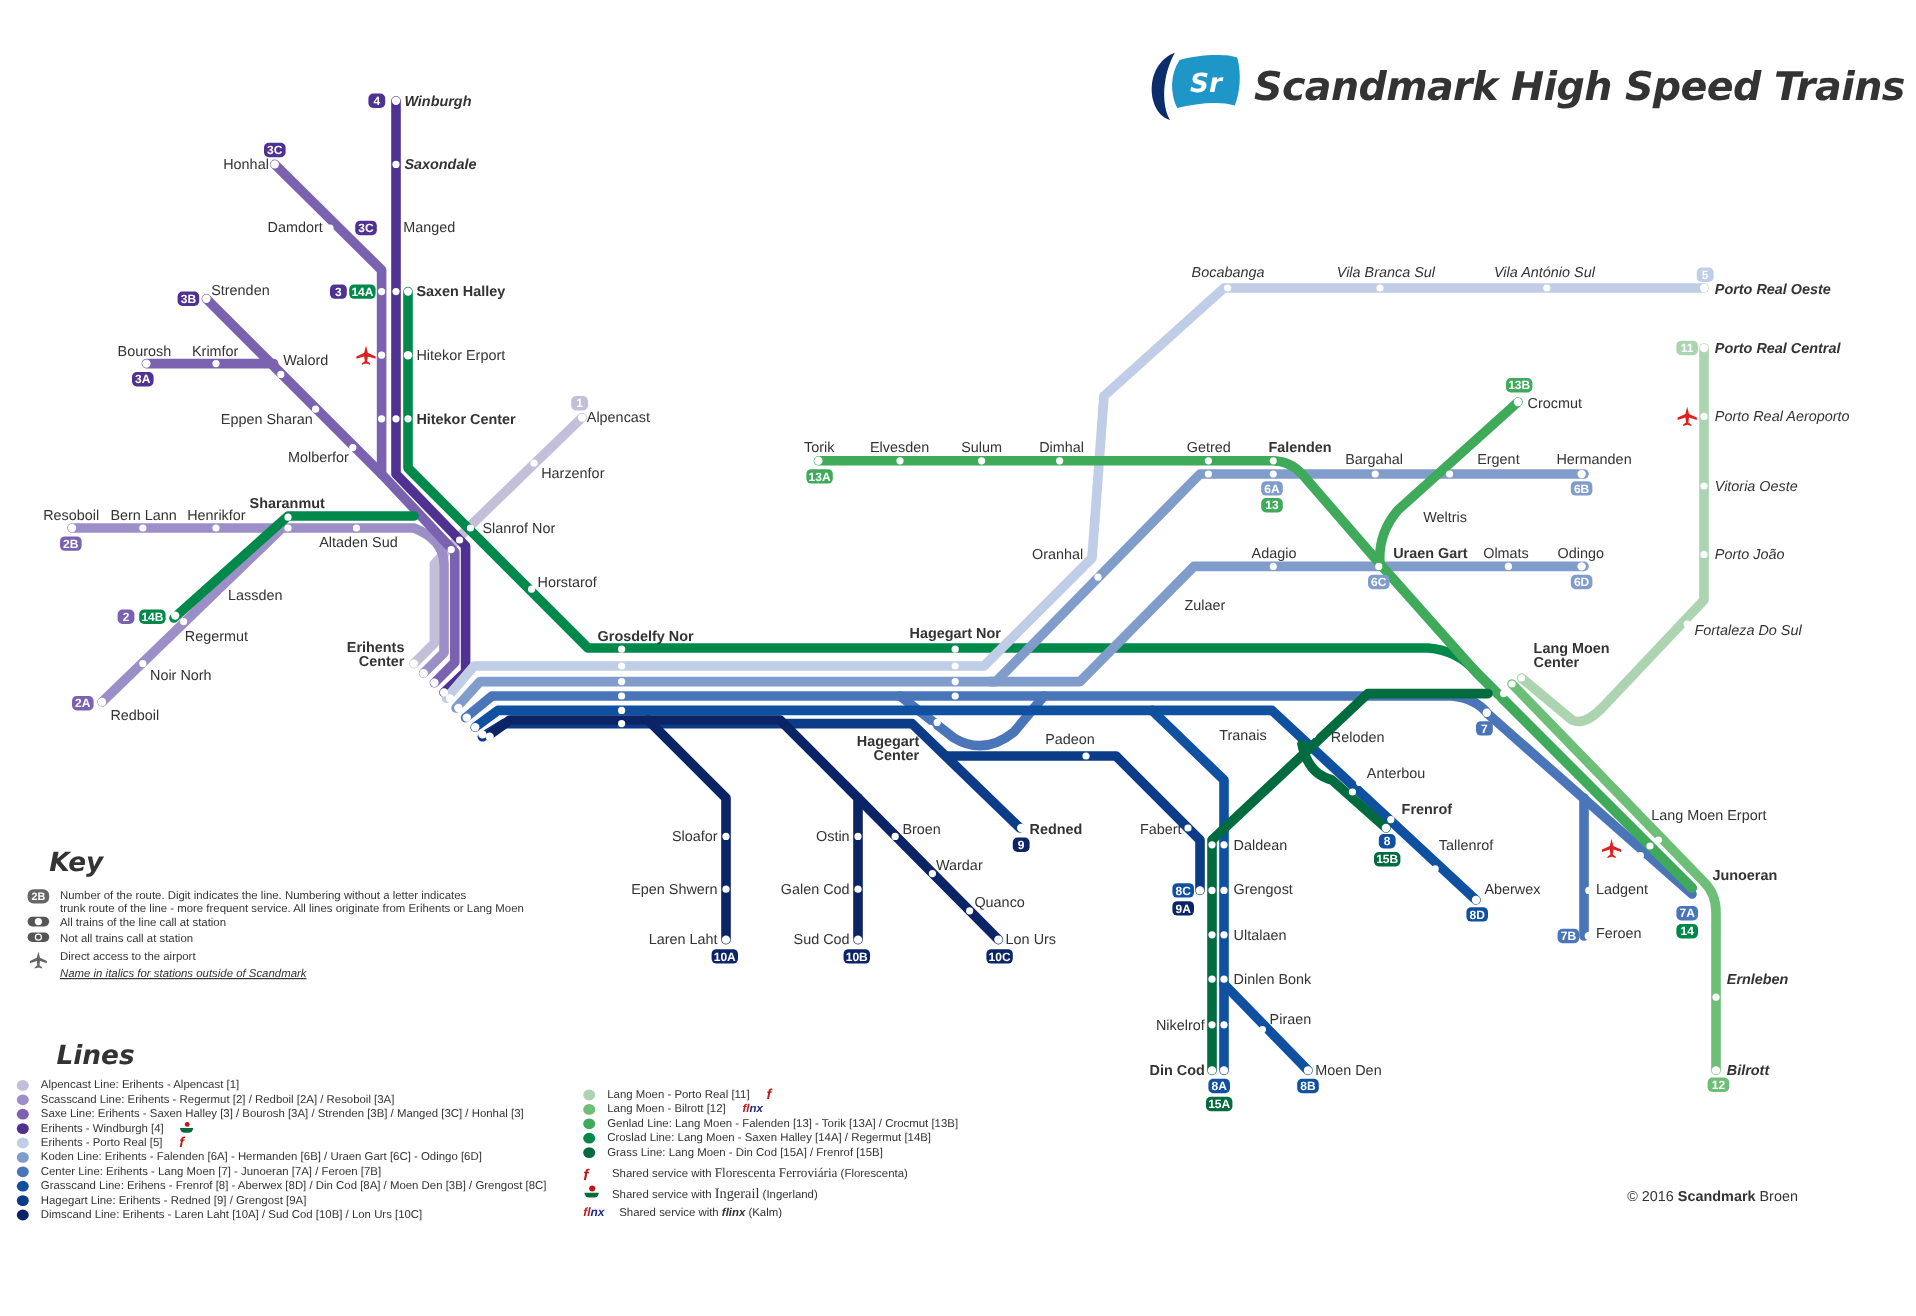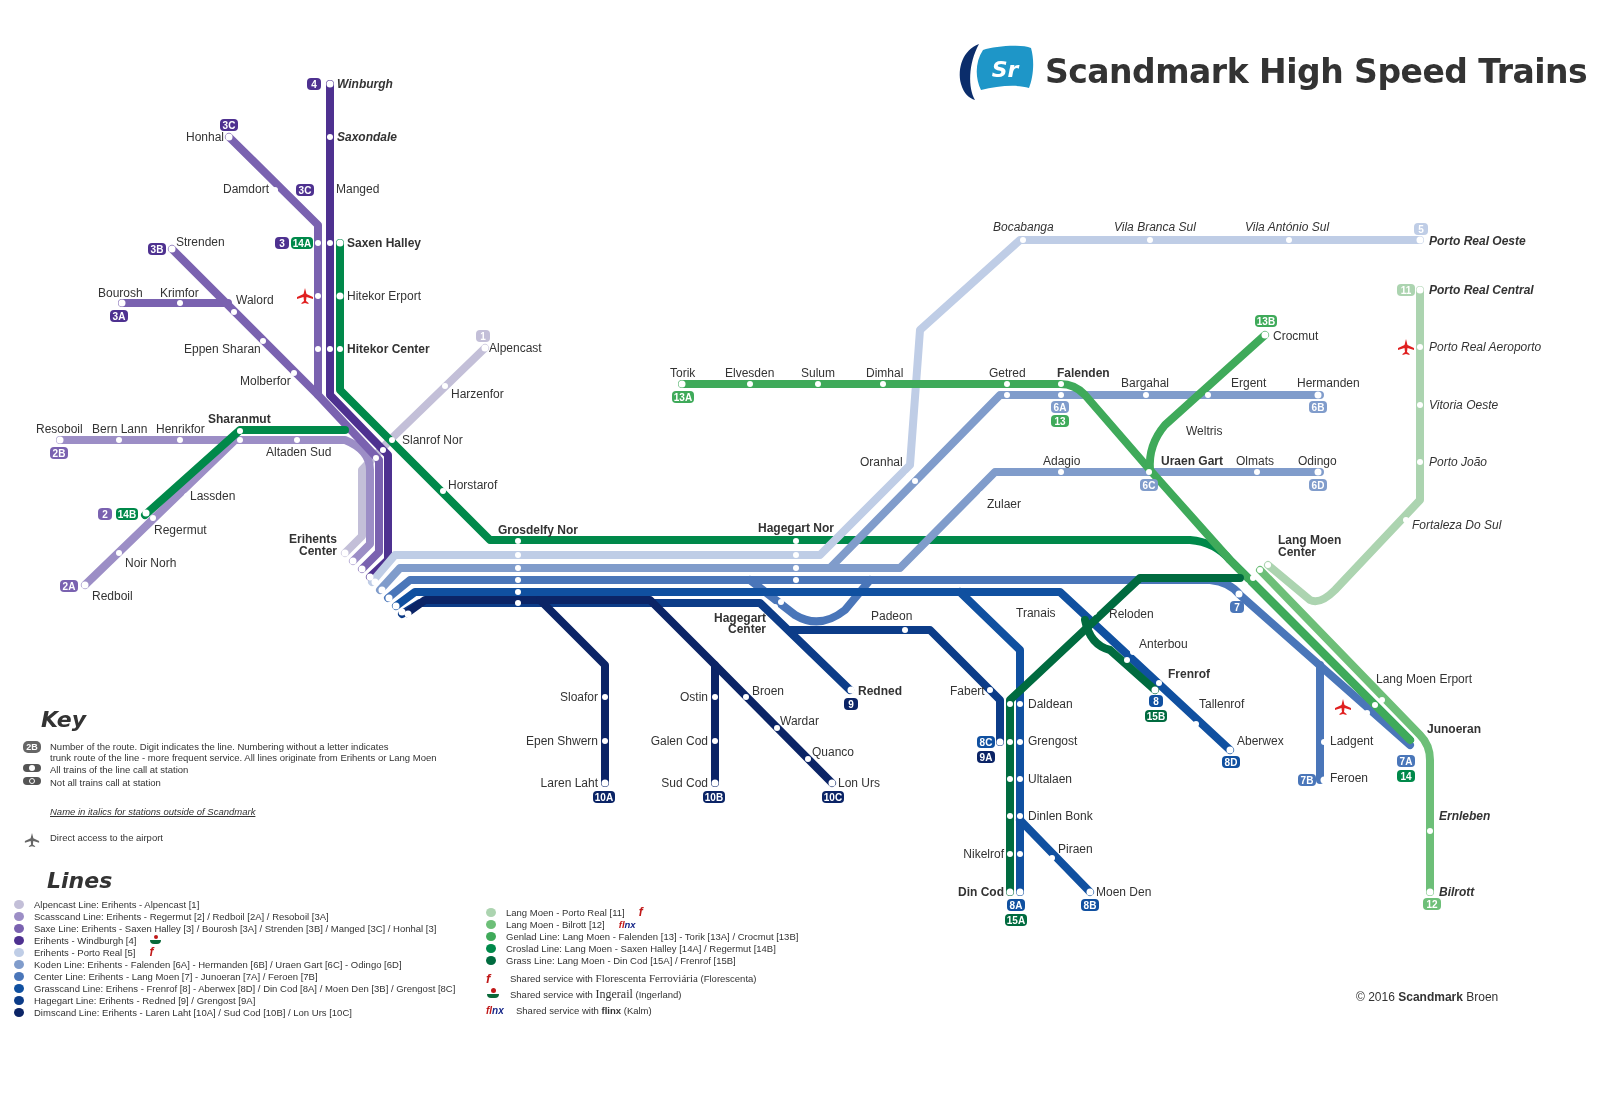--- a/index.html
+++ b/index.html
@@ -5,21 +5,21 @@
   html, body { margin:0; padding:0; background:#ffffff; }
   body { width:1597px; height:1097px; position:relative; overflow:hidden; font-family:"Liberation Sans", sans-serif; color:#333; }
   #map { position:absolute; left:0; top:0; }
   .st { font-family:"Liberation Sans", sans-serif; font-size:12px; fill:#333; }
   .st.b { font-weight:bold; }
   .st.i { font-style:italic; }
   .st.bi { font-weight:bold; font-style:italic; }
   .badge-t { font-family:"Liberation Sans", sans-serif; font-size:10px; font-weight:bold; fill:#fff; text-anchor:middle; }
   #title { position:absolute; left:955px; top:40px; display:flex; align-items:center; gap:10px; }
   #title .logo { position:relative; width:80px; height:62px; }
-  #title .name { font-family:"DejaVu Sans", sans-serif; font-weight:bold; font-size:33px; color:#333; letter-spacing:-0.5px; }
+  #title .name { font-family:"DejaVu Sans", sans-serif; font-weight:bold; font-style:italic; font-size:33px; color:#333; letter-spacing:-0.5px; }
   .keytitle { position:absolute; font-family:"DejaVu Sans", sans-serif; font-weight:bold; font-style:italic; font-size:22px; color:#333; }
   .keyrow { position:absolute; left:22px; font-size:9.5px; color:#333; display:flex; align-items:flex-start; gap:8px; }
   .keyrow .sw { width:20px; flex:none; display:flex; justify-content:center; }
   .lrow { display:flex; align-items:center; gap:10px; font-size:9.5px; height:12px; color:#333; }
   .lrow .dot { width:10px; height:9px; border-radius:50%; flex:none; }
   .legcol { position:absolute; }
   .copyright { position:absolute; left:1356px; top:990px; font-size:12px; color:#333; }
   .copyright b { font-weight:bold; }
 </style>
 </head>
@@ -504,21 +504,21 @@
   <span>All trains of the line call at station</span>
 </div>
 <div class="keyrow" style="top:777px;">
   <span class="sw">
       <span style="display:inline-block;width:18px;height:8px;border-radius:4px;background:#555;position:relative;">
         <span style="position:absolute;left:6px;top:1px;width:4px;height:4px;border-radius:3px;border:1px solid #fff;"></span>
       </span>
     </span>
   <span>Not all trains call at station</span>
 </div>
-<div class="keyrow" style="top:792px;margin-top:40px;">
+<div class="keyrow" style="top:792px;">
   <span class="sw">
       <svg width="18" height="16" viewBox="-9 -9 18 18">
         <path d="M0,-8 L1.5,-2 L8,1 L8,3 L1.5,1 L1,5 L3.5,7 L3.5,8 L0,7 L-3.5,8 L-3.5,7 L-1,5 L-1.5,1 L-8,3 L-8,1 L-1.5,-2 Z" fill="#666"></path>
       </svg>
     </span>
   <span>Direct access to the airport</span>
 </div>
 <div class="keyrow" style="top:806px;text-decoration:underline;">
   <span class="sw"></span>
   <span style="font-style:italic;">Name in italics for stations outside of Scandmark</span>
@@ -604,17 +604,17 @@
   </div>
   <div class="lrow" style="height:16px;">
     <span style="width:14px;position:relative;height:12px;">
         <span style="position:absolute;left:5px;top:0;width:5px;height:5px;border-radius:50%;background:#c01818;"></span>
         <span style="position:absolute;left:1px;top:6px;width:12px;height:4px;border-radius:0 0 8px 8px;background:#0a6a3a;"></span>
       </span>
     <span><span>Shared service with </span><span style="font-family:'Liberation Serif',serif;font-size:12px;">Ingerail</span><span> (Ingerland)</span></span>
   </div>
   <div class="lrow" style="height:16px;">
     <span style="width:20px;font-weight:bold;font-style:italic;font-size:10px;"><span style="color:#c01818;">fl</span><span style="color:#1a2a8a;">nx</span></span>
-    <span><span>Shared service with </span><span style="font-weight:bold;color:#333;">flinx</span><span> (Kalm)</span></span>
+    <span><span>Shared service with </span><span style="font-style:italic;font-weight:bold;color:#333;">flinx</span><span> (Kalm)</span></span>
   </div>
 </div>
 
 <div class="copyright"><span>© 2016 </span><b>Scandmark</b><span> Broen</span></div>
 
 </body></html>

